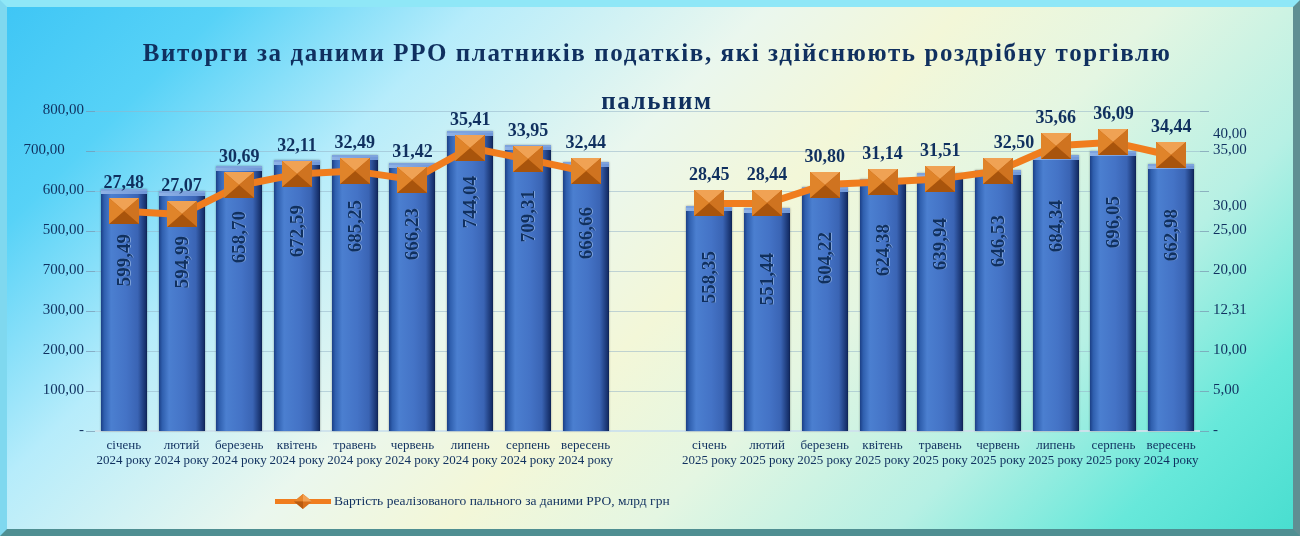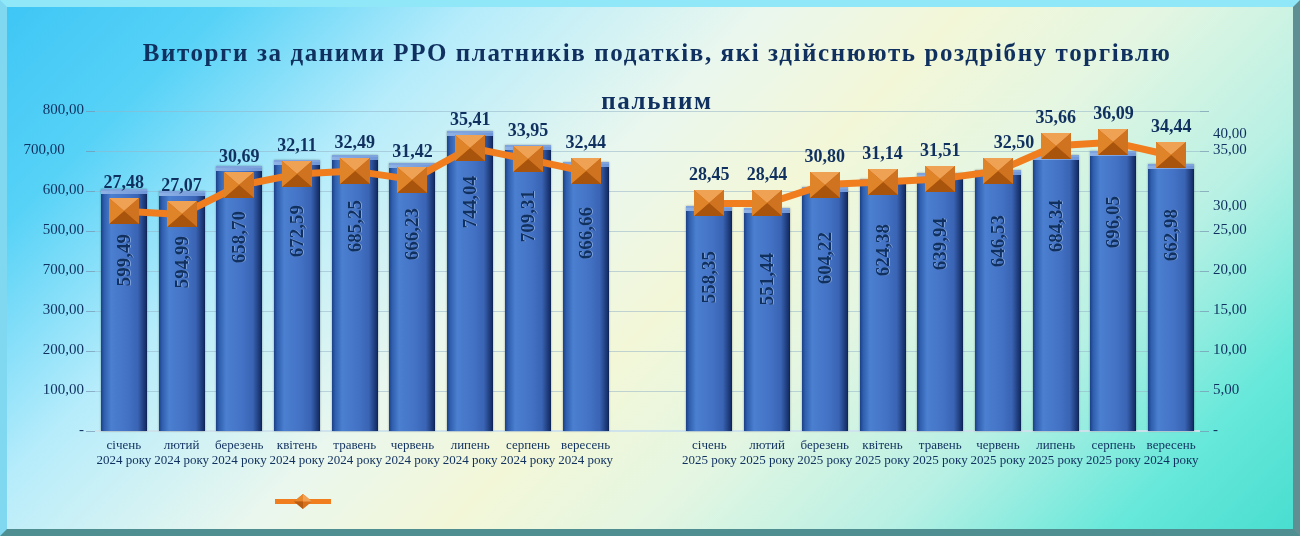--- a/index.html
+++ b/index.html
@@ -372,21 +372,21 @@
           <div class="axis-r" style="top: -10px; margin-top: 24px;">40,00</div>
           <div class="tick" style="top: 0px; left: 1105px;"></div>
           <div class="axis-r" style="top: 30px;">35,00</div>
           <div class="tick" style="top: 40px; left: 1105px;"></div>
           <div class="axis-r" style="top: 70px; margin-top: 16px;">30,00</div>
           <div class="tick" style="top: 80px; left: 1105px;"></div>
           <div class="axis-r" style="top: 110px;">25,00</div>
           <div class="tick" style="top: 120px; left: 1105px;"></div>
           <div class="axis-r" style="top: 150px;">20,00</div>
           <div class="tick" style="top: 160px; left: 1105px;"></div>
-          <div class="axis-r" style="top: 190px;">15,00</div>
+          <div class="axis-r" style="top: 190px;">12,31</div>
           <div class="tick" style="top: 200px; left: 1105px;"></div>
           <div class="axis-r" style="top: 230px;">10,00</div>
           <div class="tick" style="top: 240px; left: 1105px;"></div>
           <div class="axis-r" style="top: 270px;">5,00</div>
           <div class="tick" style="top: 280px; left: 1105px;"></div>
           <div class="axis-r" style="top: 310px;">-</div>
           <div class="tick" style="top: 320px; left: 1105px;"></div>
         </div>
     </div>
 
@@ -469,17 +469,18 @@
       <div class="leg-row">
         <span class="leg-key">
           <span class="leg-line"></span>
           <svg class="leg-mk" viewBox="0 0 18 15">
               <polygon points="9,0 18,7.5 9,15 0,7.5" fill="#d9701a"></polygon>
               <polygon points="9,0 18,7.5 9,7.5" fill="#f3a255"></polygon>
               <polygon points="9,0 0,7.5 9,7.5" fill="#e8862c"></polygon>
               <polygon points="0,7.5 9,15 9,7.5" fill="#b85c11"></polygon>
             </svg>
         </span>
+        <span>Вартість реалізованого пального за даними РРО, млрд грн</span>
       </div>
     </div>
 
   </div>
 </div>
 
 </body></html>

